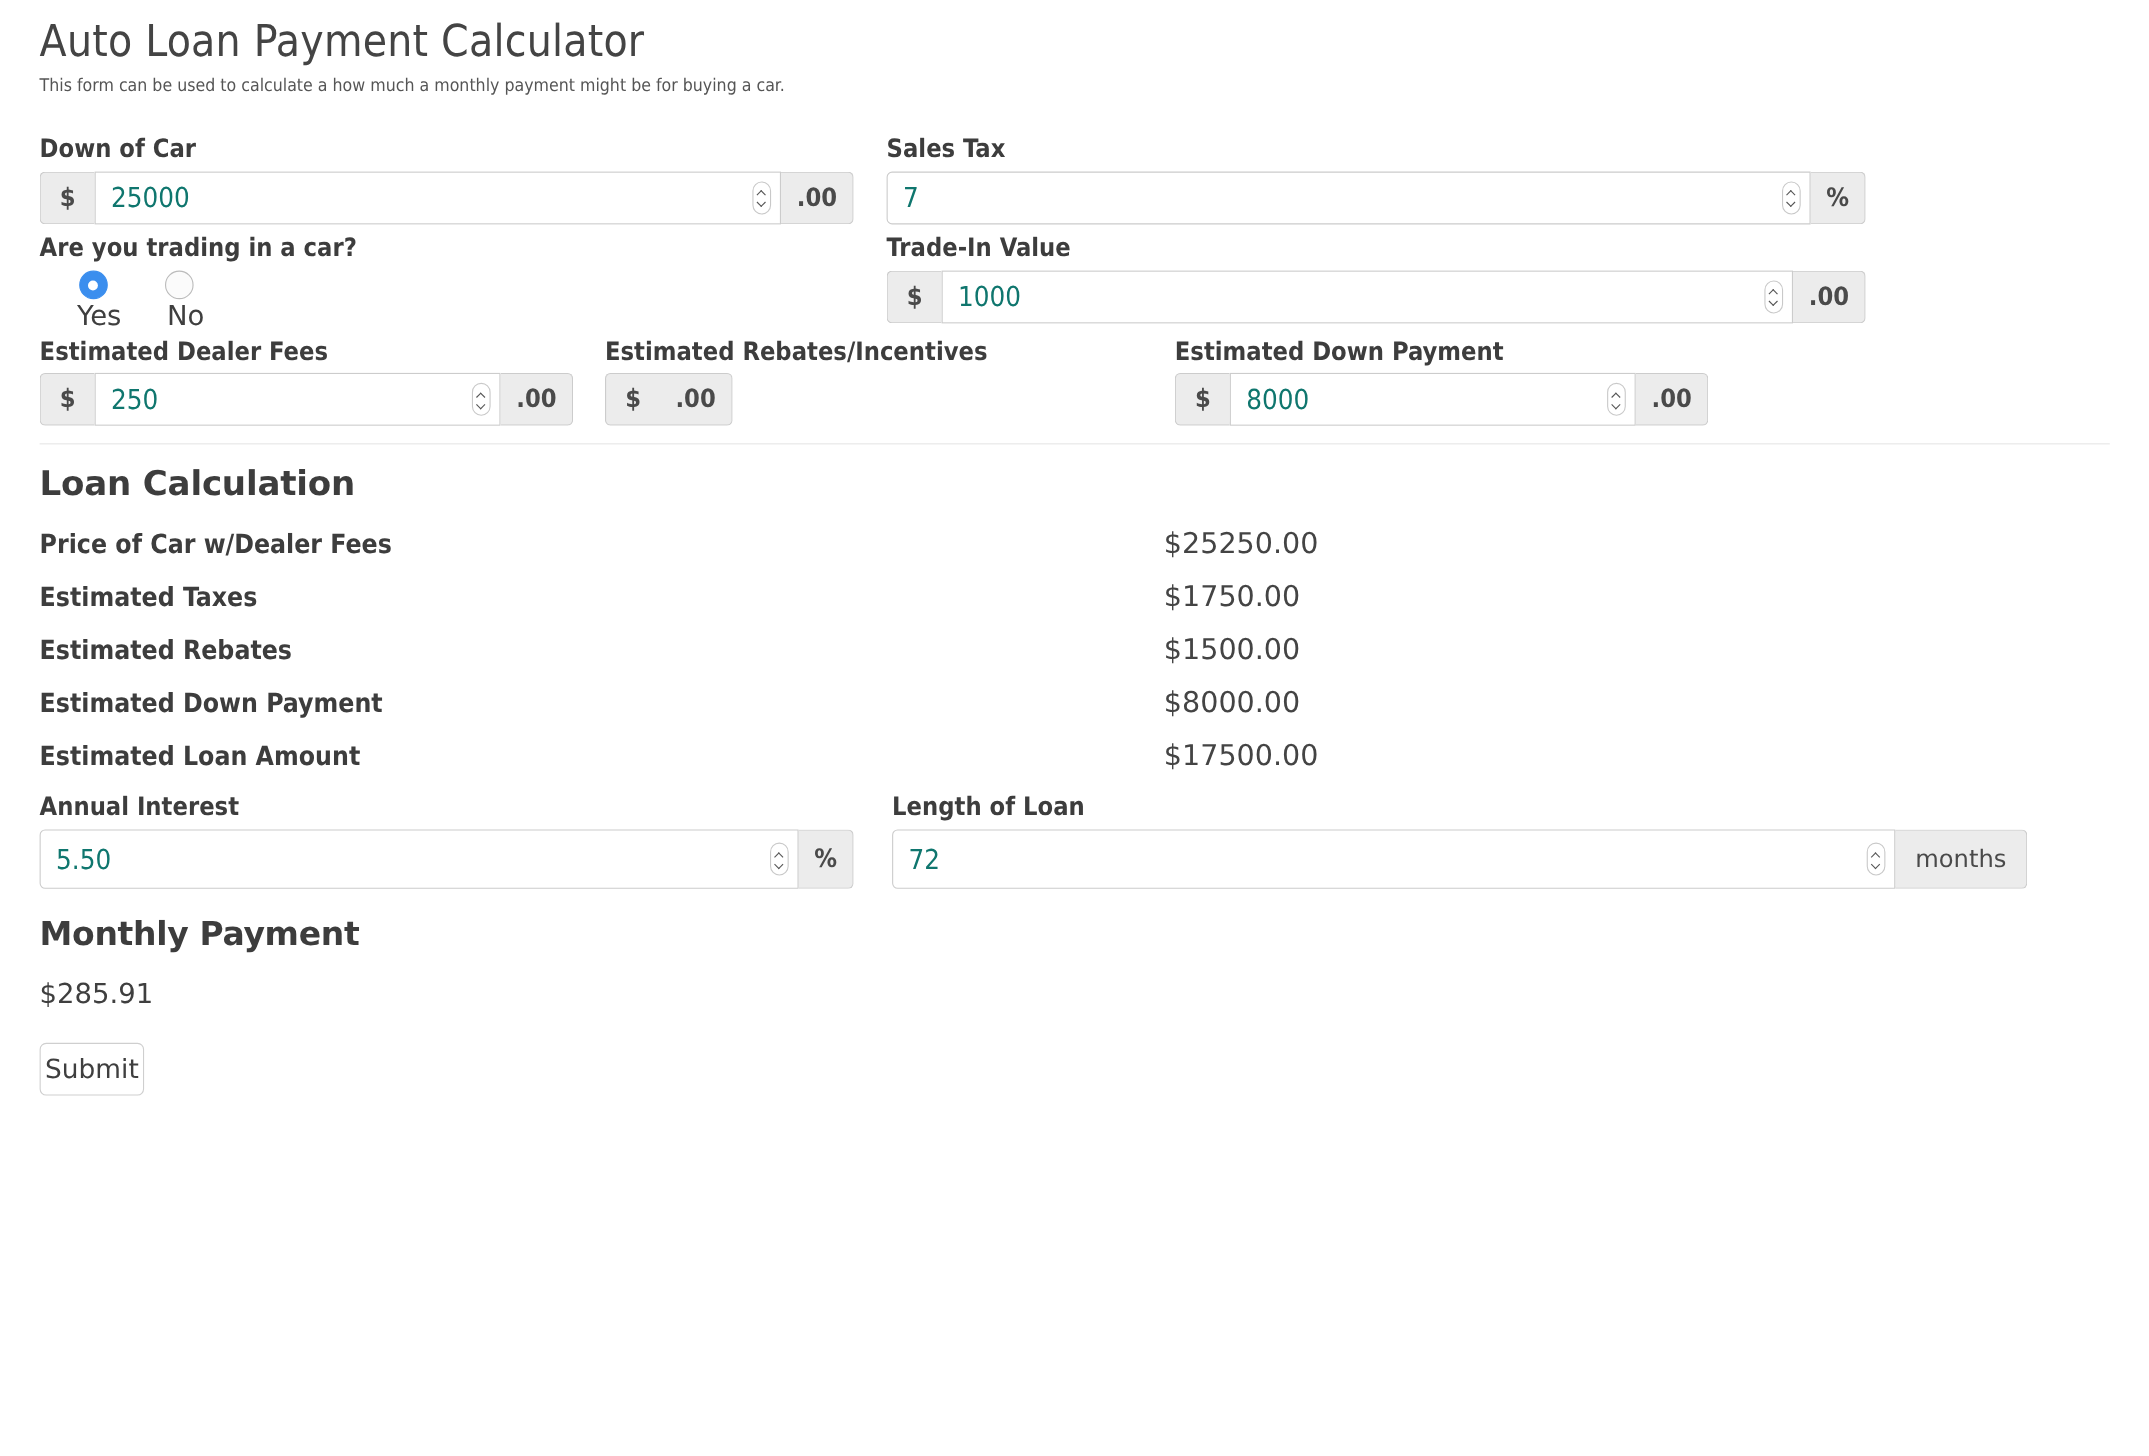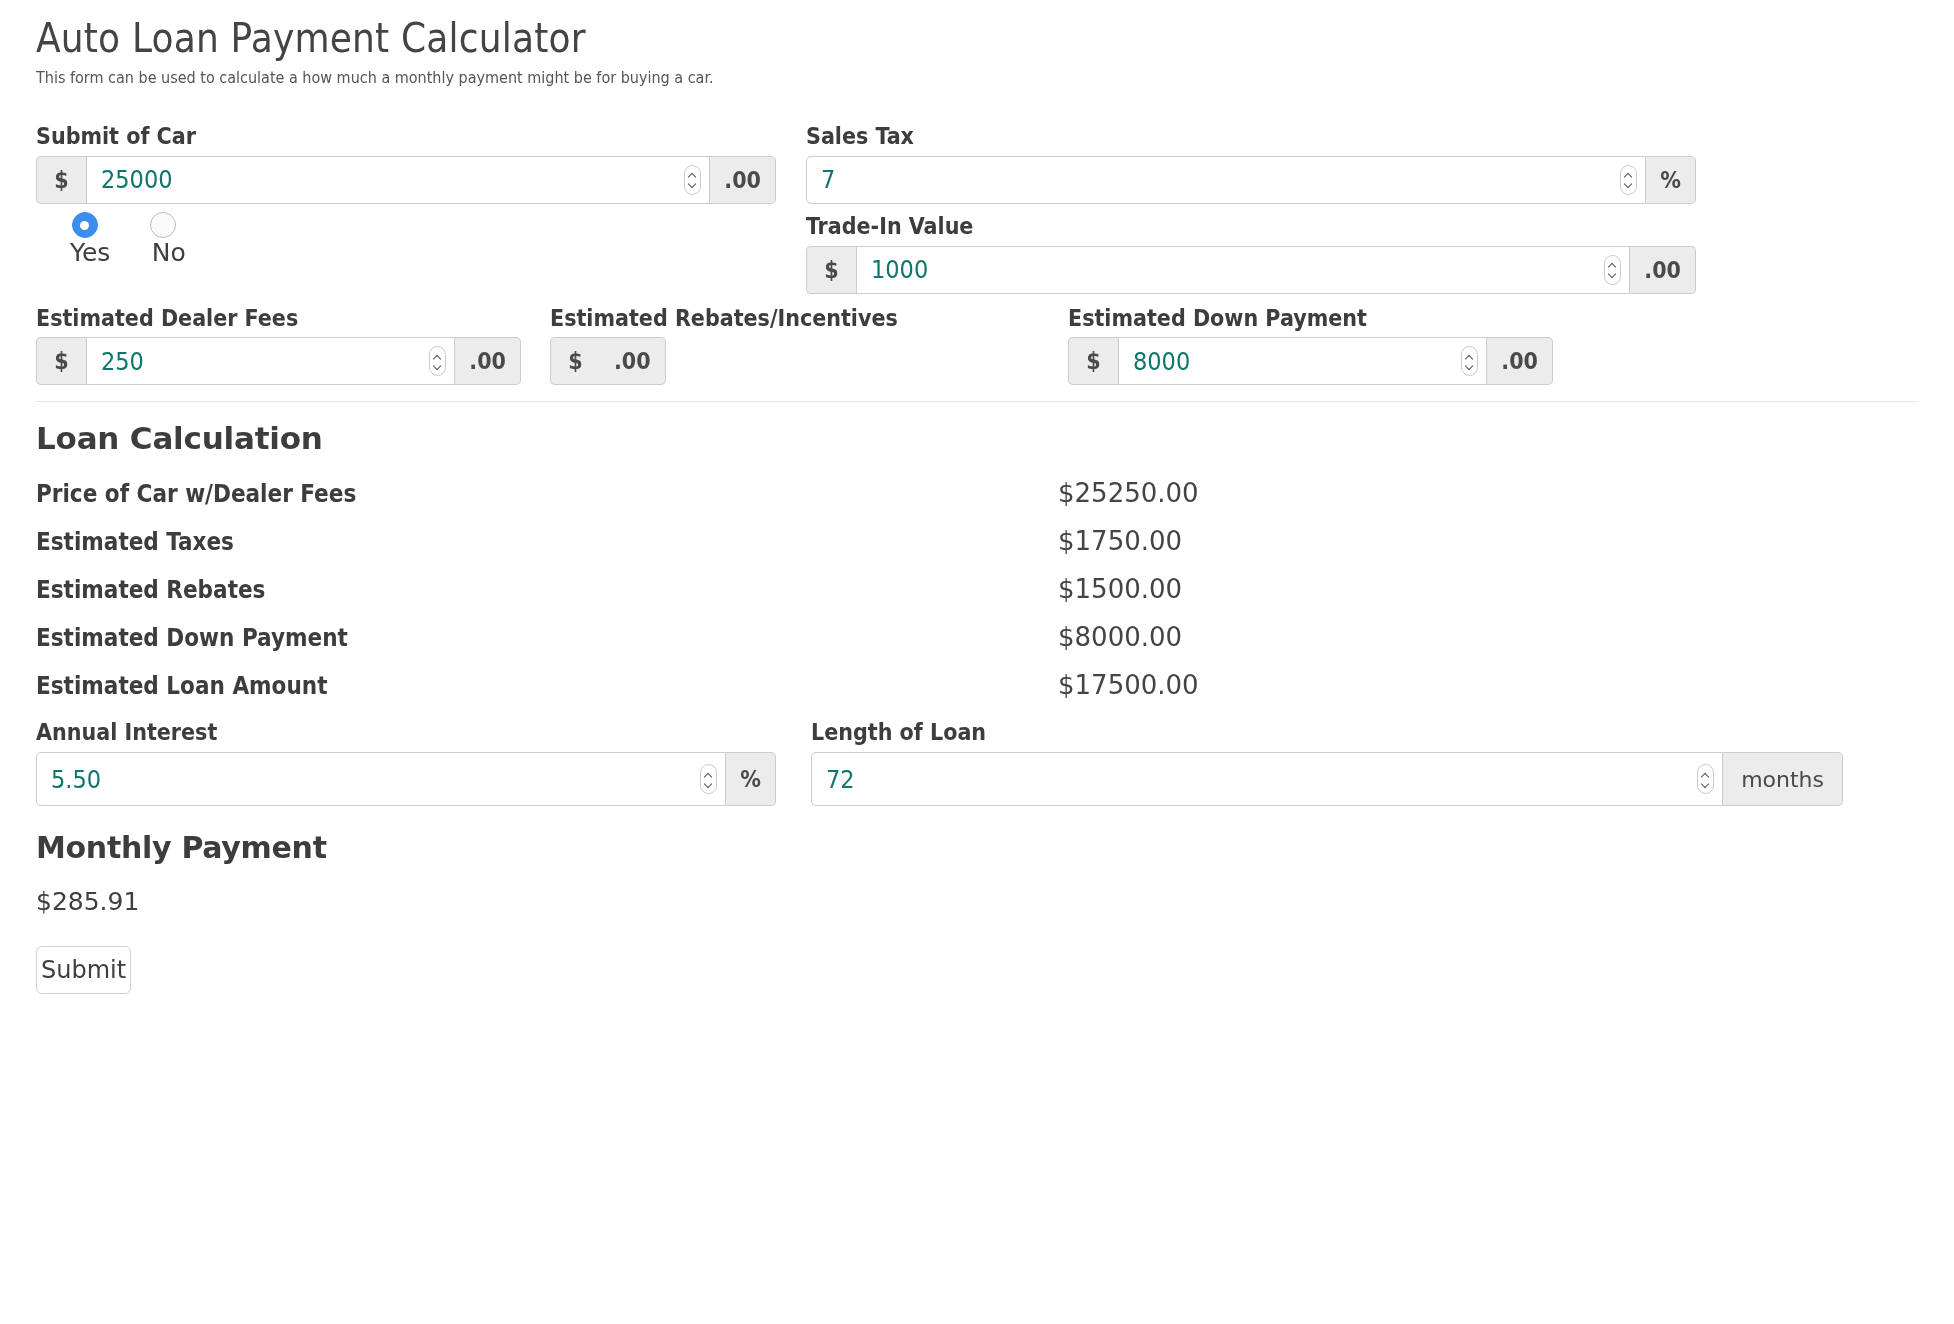--- a/index.html
+++ b/index.html
@@ -238,21 +238,21 @@
 
 <div class="page">
 
   <h1 class="page-title">Auto Loan Payment Calculator</h1>
   <p class="page-desc">This form can be used to calculate a how much a monthly payment might be for buying a car.</p>
 
   
   <div class="row">
 
     <div class="col" style="width:740px;">
-      <div class="field-label">Submit of Car</div>
+      <div class="field-label">Down of Car</div>
       <div class="input-group">
         <span class="addon prefix">$</span>
         <span class="num-wrap">
           <input type="text" value="25000" style="">
           <span class="spinner">
             <span class="chev up"></span>
             <span class="chev down"></span>
           </span>
         </span>
         <span class="addon suffix">.00</span>
@@ -272,20 +272,21 @@
         <span class="addon suffix">%</span>
       </div>
     </div>
 
   </div>
 
   
   <div class="row" style="margin-top:8px;">
 
     <div class="col" style="width:740px;">
+      <div class="field-label">Are you trading in a car?</div>
       <div class="radio-row">
         <label class="radio-opt">
           <span class="radio-dot checked"></span>
           <span class="radio-label">Yes</span>
         </label>
         <label class="radio-opt">
           <span class="radio-dot"></span>
           <span class="radio-label">No</span>
         </label>
       </div>

